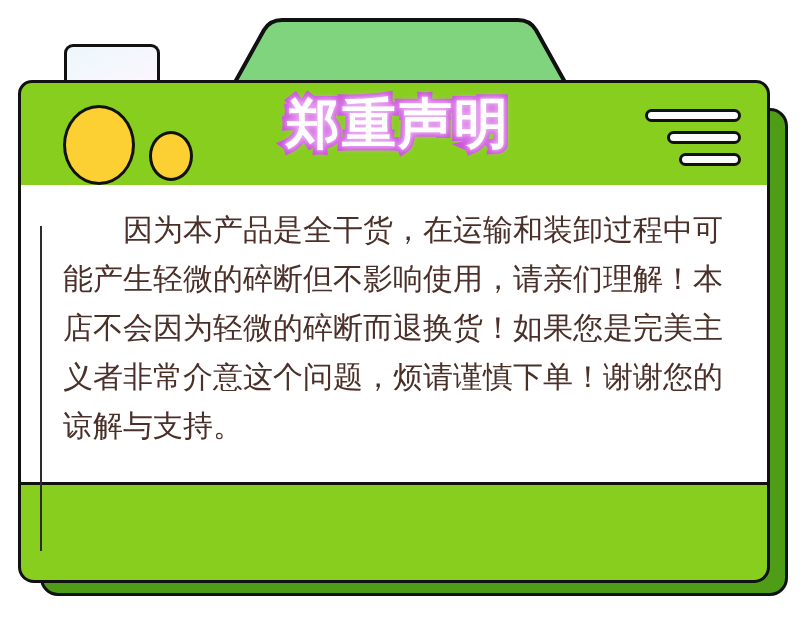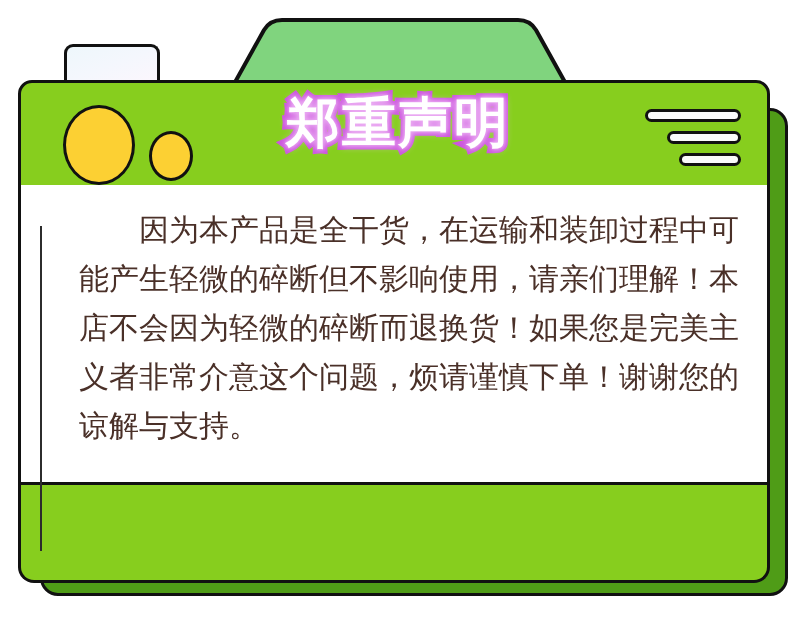--- a/index.html
+++ b/index.html
@@ -117,21 +117,21 @@
   .title {
     position: absolute;
     left: 0;
     top: 95px;
     width: 752px;
     text-align: center;
     pointer-events: none;
   }
   .title-text {
     display: inline-block;
-    font-family: Liberation Serif, serif;
+    font-family: Liberation Sans, sans-serif;
     font-size: 54px;
     font-weight: bold;
     letter-spacing: 2px;
     color: #ffffff;
     -webkit-text-stroke: 9px #cc55dd;
     paint-order: stroke fill;
     text-shadow:
       0 0 2px #e79df0,
       0 0 5px #edb4f4,
       0 0 8px #f0c0f7;
@@ -148,21 +148,21 @@
     height: 300px;
     background: #ffffff;
     border-left: 3px solid #111111;
     border-right: 3px solid #111111;
     border-bottom: 3px solid #111111;
     box-sizing: border-box;
   }
 
   .body-text {
     position: absolute;
-    left: 58px;
+    left: 42px;
     top: 20px;
     width: 660px;
     color: #4a3028;
     font-family: "DejaVu Sans", "Liberation Sans", sans-serif;
     font-size: 30px;
     line-height: 49px;
     text-align: justify;
     text-indent: 60px;
     font-weight: normal;
     letter-spacing: 0px;

